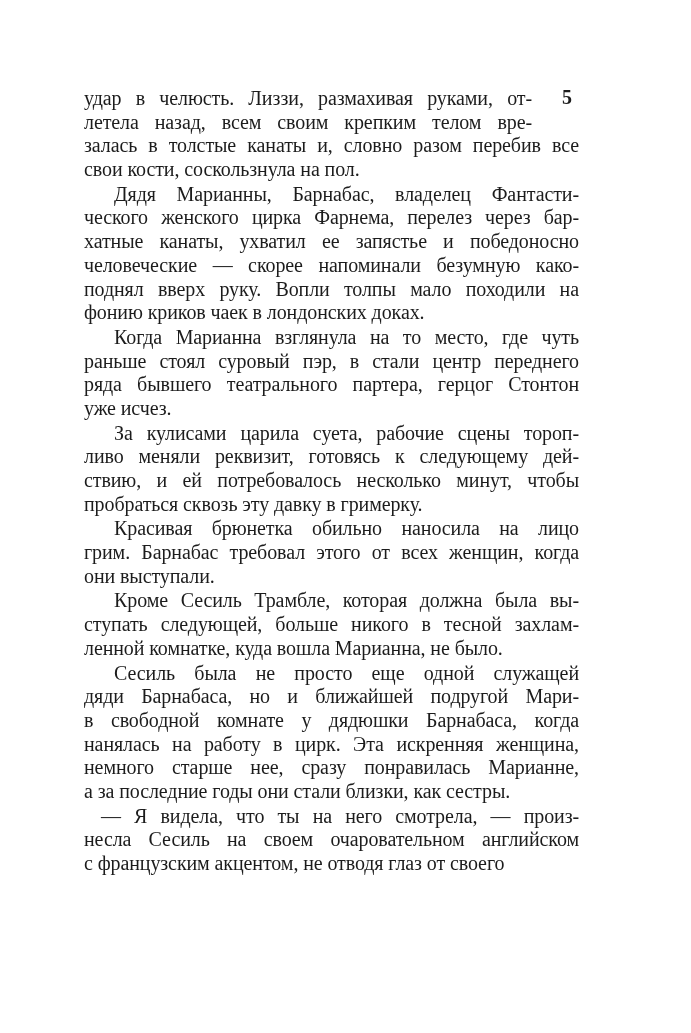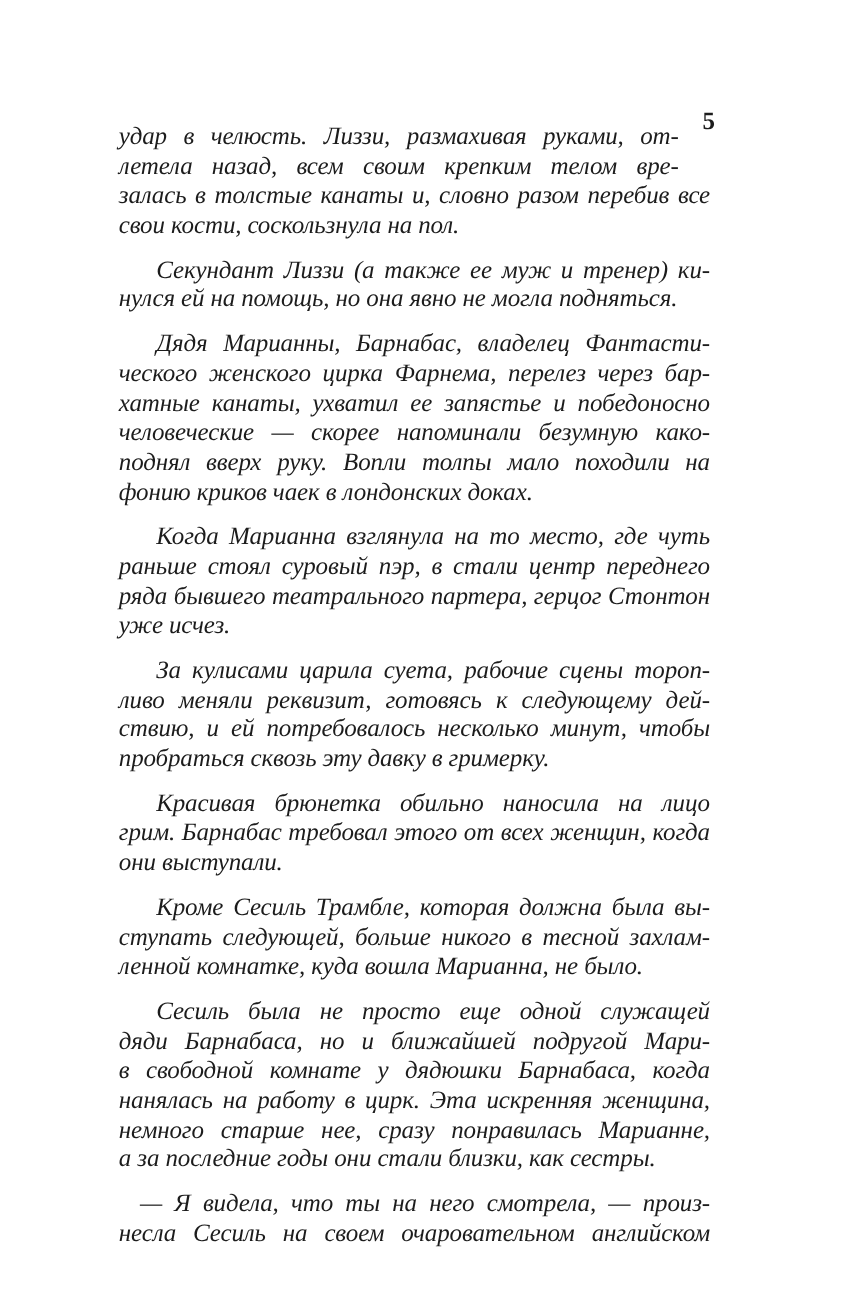--- a/index.html
+++ b/index.html
@@ -19,23 +19,22 @@
     position: absolute;
     left: 83px;
     top: 86px;
     width: 497px;
     font-size: 20px;
     line-height: 23.7px;
     color: #1c1c1c;
     letter-spacing: -0.1px;
   }
   .paragraph {
-    margin: 12px;
+    margin: 1px;
     padding: 0;
-    font-style: italic;
   }
   .line {
     height: 23.7px;
     text-align: justify;
     text-align-last: justify;
     white-space: normal;
   }
   .line.narrow {
     width: 448px;
   }
@@ -68,24 +67,20 @@
   <div class="text-column">
     <div class="page-number">5</div>
 
   <div class="paragraph">
         <div class="line narrow">удар в челюсть. Лиззи, размахивая руками, от-</div>
         <div class="line narrow">летела назад, всем своим крепким телом вре-</div>
         <div class="line">залась в толстые канаты и, словно разом перебив все</div>
         <div class="line para-end">свои кости, соскользнула на пол.</div>
       </div>
       <div class="paragraph">
-        <div class="line indent">Секундант Лиззи (а также ее муж и тренер) ки-</div>
-        <div class="line para-end">нулся ей на помощь, но она явно не могла подняться.</div>
-      </div>
-      <div class="paragraph">
         <div class="line indent">Дядя Марианны, Барнабас, владелец Фантасти-</div>
         <div class="line">ческого женского цирка Фарнема, перелез через бар-</div>
         <div class="line">хатные канаты, ухватил ее запястье и победоносно</div>
         <div class="line">человеческие — скорее напоминали безумную како-</div>
         <div class="line">поднял вверх руку. Вопли толпы мало походили на</div>
         <div class="line para-end">фонию криков чаек в лондонских доках.</div>
       </div>
       <div class="paragraph">
         <div class="line indent">Когда Марианна взглянула на то место, где чуть</div>
         <div class="line">раньше стоял суровый пэр, в стали центр переднего</div>
@@ -112,15 +107,16 @@
         <div class="line indent">Сесиль была не просто еще одной служащей</div>
         <div class="line">дяди Барнабаса, но и ближайшей подругой Мари-</div>
         <div class="line">в свободной комнате у дядюшки Барнабаса, когда</div>
         <div class="line">нанялась на работу в цирк. Эта искренняя женщина,</div>
         <div class="line">немного старше нее, сразу понравилась Марианне,</div>
         <div class="line para-end">а за последние годы они стали близки, как сестры.</div>
       </div>
       <div class="paragraph">
         <div class="line indent-dash">— Я видела, что ты на него смотрела, — произ-</div>
         <div class="line">несла Сесиль на своем очаровательном английском</div>
+        <div class="line para-end">с французским акцентом, не отводя глаз от своего</div>
       </div>
     </div>
 </div>
 
 </body></html>

